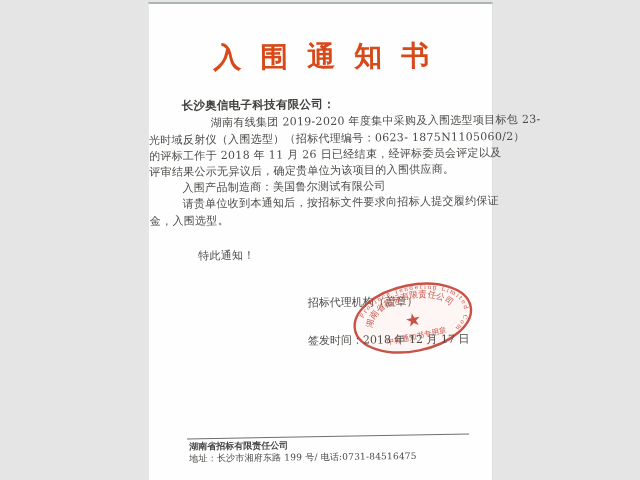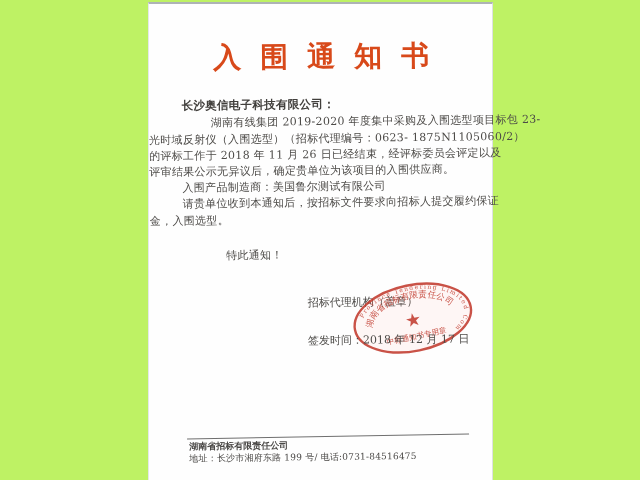--- a/index.html
+++ b/index.html
@@ -1,18 +1,18 @@
 <!DOCTYPE html>
 <html><head>
 <meta charset="utf-8">
 <style>
   html,body{margin:0;padding:0;background:#ffffff;}
   .photo{
     position:relative;width:640px;height:480px;overflow:hidden;
-    background:#bef264;
+    background:#e5e5e5;
     font-family:"DejaVu Serif", serif;
   }
   .paper{
     position:absolute;left:148px;top:2px;width:345px;height:478px;
     background:#fefefe;
     border-top:2px solid #aeb3b5;
     border-left:1px solid #e4e8e9;
     border-right:1px solid #dde1e2;
     box-sizing:border-box;
   }
@@ -63,21 +63,21 @@
     <div class="line bold" style="left:183px;top:97px;font-size:11.5px;">长沙奥信电子科技有限公司：</div>
 
     <div class="line" style="left:212px;top:114px;">湖南有线集团 2019-2020 年度集中采购及入围选型项目标包 23-</div>
     <div class="line" style="left:150px;top:131px;">光时域反射仪（入围选型）（招标代理编号：0623- 1875N1105060/2）</div>
     <div class="line" style="left:150px;top:147px;">的评标工作于 2018 年 11 月 26 日已经结束，经评标委员会评定以及</div>
     <div class="line" style="left:150px;top:163px;">评审结果公示无异议后，确定贵单位为该项目的入围供应商。</div>
     <div class="line" style="left:183px;top:179px;">入围产品制造商：美国鲁尔测试有限公司</div>
     <div class="line" style="left:183px;top:195px;">请贵单位收到本通知后，按招标文件要求向招标人提交履约保证</div>
     <div class="line" style="left:150px;top:212px;">金，入围选型。</div>
 
-    <div class="line" style="left:226px;top:247px;">特此通知！</div>
+    <div class="line" style="left:198px;top:247px;">特此通知！</div>
 
     <div class="sig" style="left:307px;top:295px;">招标代理机构（盖章）</div>
 
     <svg class="stamp" viewBox="0 0 124 72" xmlns="http://www.w3.org/2000/svg">
       <defs>
         <path id="rimPath" d="M 62,36 m -52,0 a 52,28 0 1,1 104,0 a 52,28 0 1,1 -104,0"></path>
         <path id="arcPath" d="M 20,40 a 42,24 0 0,1 84,0"></path>
       </defs>
       <ellipse cx="62" cy="36" rx="59" ry="33" fill="rgba(235,110,100,0.07)" stroke="#c23b2e" stroke-width="2.4"></ellipse>
       <text font-size="6" fill="#c23b2e" letter-spacing="1.4">

